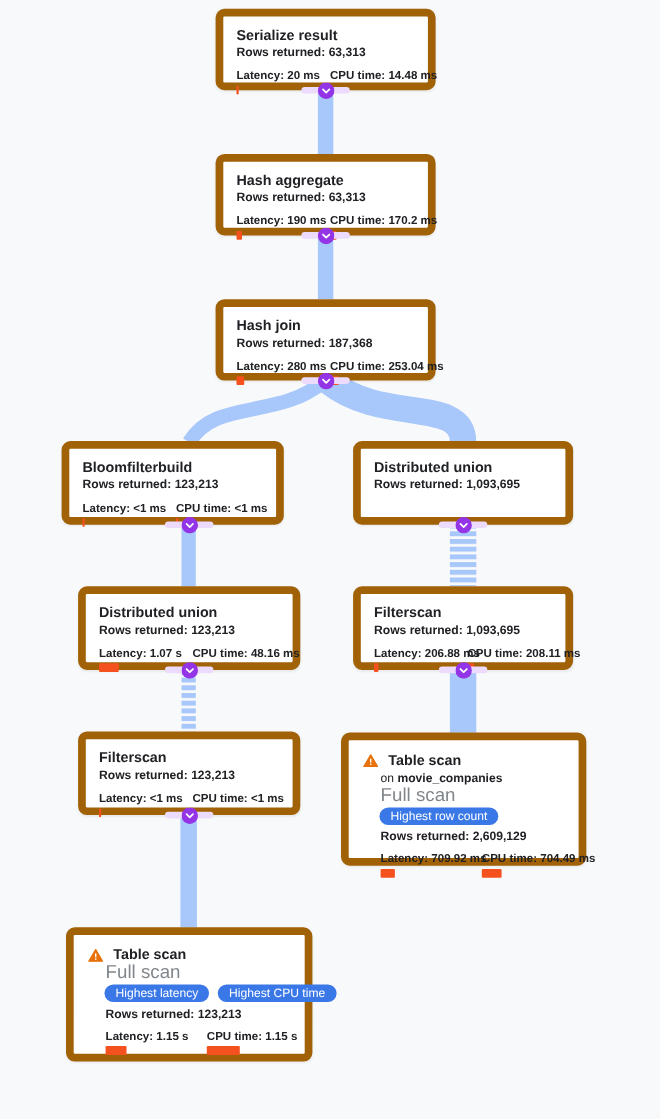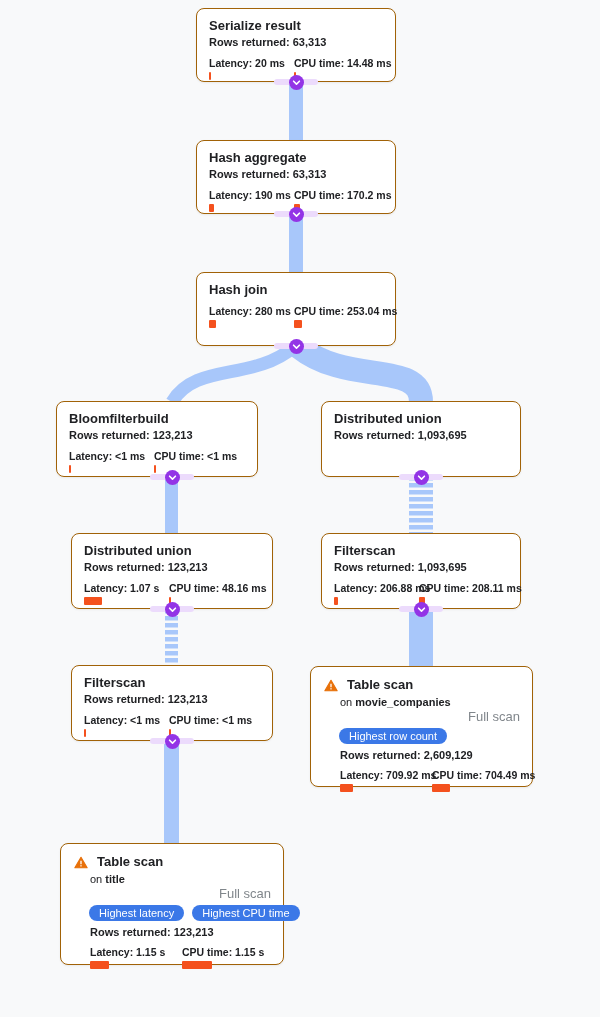--- a/index.html
+++ b/index.html
@@ -1,30 +1,30 @@
 <!DOCTYPE html>
 <html><head>
 <meta charset="utf-8">
 <style>
   html,body{margin:0;padding:0;}
   body{font-family:"Liberation Sans", sans-serif; background:#f8f9fa;}
   .canvas{position:relative;width:600px;height:1017px;background:#f8f9fa;overflow:hidden;}
   .edges{position:absolute;left:0;top:0;z-index:0;}
-  .card{position:absolute;background:#fff;border:1px solid #a16207;border-radius:8px;
+  .card{position:absolute;background:#fff;border:7px solid #a16207;border-radius:8px;
         box-sizing:border-box;z-index:1;box-shadow:0 1px 2px rgba(60,64,67,.08);}
   .card-title{font-size:13px;font-weight:700;color:#202124;padding:9px 12px 0 12px;line-height:16px;}
   .card-rows{font-size:11px;font-weight:700;color:#202124;padding:1px 12px 0 12px;line-height:15px;}
   .metrics{display:grid;grid-template-columns:85px 1fr;padding:7px 8px 0 12px;}
   .metric-text{font-size:10.5px;font-weight:700;color:#202124;line-height:13px;white-space:nowrap;}
   .bar{height:8px;background:#f4511e;border-radius:1px;margin-top:2px;min-width:2px;}
   .ts .card-title{padding:0;}
   .ts-titlerow{display:flex;align-items:center;gap:9px;padding:10px 12px 0 13px;}
   .ts-on{font-size:11px;color:#202124;padding:2px 12px 0 29px;line-height:14px;}
   .ts-on b{font-weight:700;}
-  .ts-gray{font-size:13px;color:#80868b;padding:1px 12px 0 29px;line-height:14px;text-align:right;}
+  .ts-gray{font-size:17px;color:#80868b;padding:1px 12px 0 29px;line-height:14px;}
   .badges{display:flex;gap:8px;padding:4px 8px 0 28px;}
   .badge{background:#3b78e7;color:#fff;font-size:11px;line-height:16px;height:16px;
          padding:0 10px;border-radius:9px;white-space:nowrap;}
   .ts .card-rows{padding-left:29px;padding-top:4px;}
   .ts .metrics{padding-left:29px;grid-template-columns:92px 1fr;padding-top:6px;}
   .halo{position:absolute;width:44px;height:6px;border-radius:3px;background:#ecdbfc;z-index:2;}
   .pcircle{position:absolute;width:15px;height:15px;z-index:3;cursor:pointer;line-height:0;}
   .warn{flex:0 0 auto;line-height:0;}
 </style>
 </head>
@@ -74,20 +74,21 @@
       </div>
       <div>
         <div class="metric-text"><span>CPU time:</span> <span>170.2 ms</span></div>
         <div class="bar" style="width: 6px;"></div>
       </div>
     </div>
   </div>
 
   <div class="card" style="left:196px;top:272px;width:200px;height:74px">
     <div class="card-title">Hash join</div>
+    <div class="card-rows"><span>Rows returned:</span> <span>187,368</span></div>
     <div class="metrics">
       <div>
         <div class="metric-text"><span>Latency:</span> <span>280 ms</span></div>
         <div class="bar" style="width: 7px;"></div>
       </div>
       <div>
         <div class="metric-text"><span>CPU time:</span> <span>253.04 ms</span></div>
         <div class="bar" style="width: 8px;"></div>
       </div>
     </div>
@@ -191,21 +192,20 @@
     <div class="ts-titlerow">
       <span class="warn">
         <svg width="14" height="13" viewBox="0 0 24 22">
             <path d="M12 2 L22.5 20 H1.5 Z" fill="#e8710a" stroke="#e8710a" stroke-width="2" stroke-linejoin="round"></path>
             <rect x="10.9" y="8" width="2.2" height="6" fill="#fff"></rect>
             <rect x="10.9" y="15.6" width="2.2" height="2.2" fill="#fff"></rect>
           </svg>
       </span>
       <span class="card-title">Table scan</span>
     </div>
-    <div class="ts-on"><span>on</span> <b>title</b></div>
     <div class="ts-gray">Full scan</div>
     <div class="badges">
       <span class="badge">Highest latency</span>
       <span class="badge">Highest CPU time</span>
     </div>
     <div class="card-rows"><span>Rows returned:</span> <span>123,213</span></div>
     <div class="metrics">
       <div>
         <div class="metric-text"><span>Latency:</span> <span>1.15 s</span></div>
         <div class="bar" style="width: 19px;"></div>

